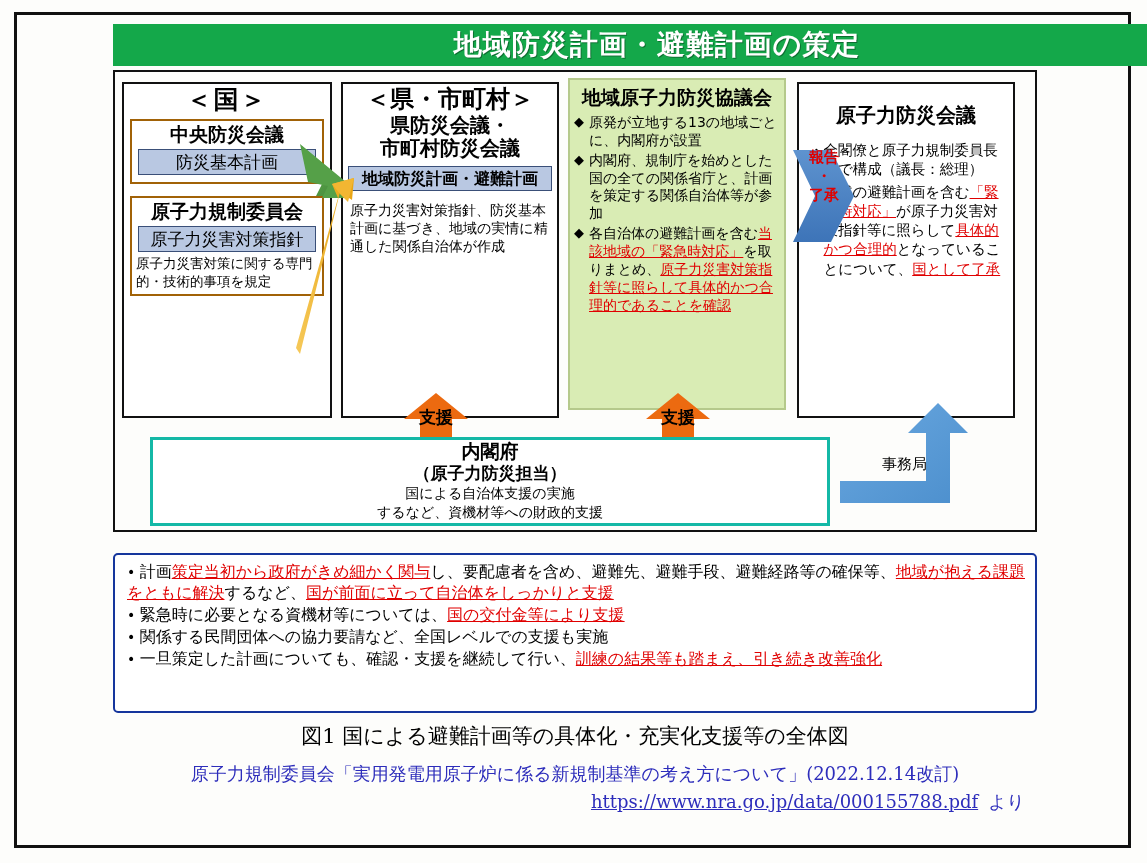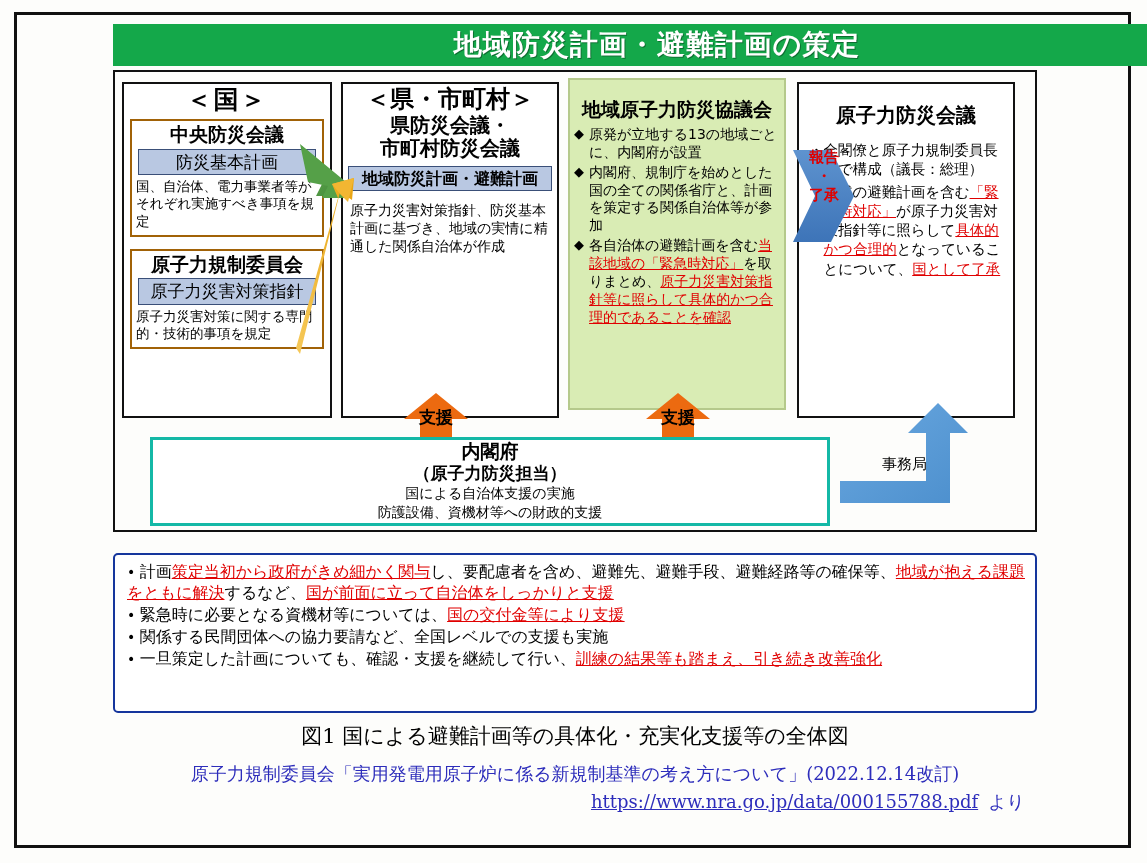--- a/index.html
+++ b/index.html
@@ -49,21 +49,21 @@
     border:1px solid #3a4f78;background:#b9c8e2;text-align:center;
     font-size:17px;padding:2px 1px;margin:3px 2px;line-height:1.2;
   }
   .body-txt{font-size:13.5px;line-height:1.3;margin-top:2px;}
   
   #col-ken{left:341px;top:82px;width:218px;height:336px;}
   #col-ken .col-head{font-size:24px;padding-top:2px;}
   #col-ken .col-head .l2{font-size:20px;}
   
   #col-kyogi{left:568px;top:78px;width:218px;height:332px;background:#d9ecb4;border:2px solid #b5c98b;}
-  #col-kyogi .col-head{font-size:19px;padding-top:19px;}
+  #col-kyogi .col-head{font-size:19px;padding-top:7px;}
   .bullets{font-size:14px;line-height:1.28;margin:5px 3px 0 4px;}
   .bullets .b{display:flex;margin-bottom:2px;}
   .bullets .b .mk{flex:0 0 15px;font-size:13px;line-height:1.3;}
   .bullets .b .tx{flex:1;}
   .red-u{color:#e00000;text-decoration:underline;}
   
   #col-bk{left:797px;top:82px;width:218px;height:336px;}
   #col-bk .col-head{font-size:20px;padding-top:20px;}
   .bullets2{font-size:14.5px;line-height:1.33;margin:14px 6px 0 10px;}
   .bullets2 .b{display:flex;margin-bottom:3px;}
@@ -128,21 +128,20 @@
 </div>
 
 <div id="upper-container"></div>
 
 <div class="col" id="col-kuni">
   <div class="col-head">＜国＞</div>
 
   <div class="subbox">
     <div class="sub-title">中央防災会議</div>
     <div class="hl-box">防災基本計画</div>
-    <div class="body-txt">国、自治体、電力事業者等がそれぞれ実施すべき事項を規定</div>
   </div>
 
   <div class="subbox" style="margin-top:12px;">
     <div class="sub-title">原子力規制委員会</div>
     <div class="hl-box">原子力災害対策指針</div>
     <div class="body-txt">原子力災害対策に関する専門的・技術的事項を規定</div>
   </div>
 </div>
 
 <div class="col" id="col-ken">
@@ -237,21 +236,21 @@
   <svg width="64" height="52" viewBox="0 0 64 52" style="position:absolute;left:0;top:0;">
     <polygon points="32,0 64,26 48,26 48,52 16,52 16,26 0,26" fill="#ec6a10"></polygon>
   </svg>
   <div class="lbl">支援</div>
 </div>
 
 <div id="cabinet-box">
   <div class="l1">内閣府</div>
   <div class="l2">（原子力防災担当）</div>
   <div class="l3">国による自治体支援の実施</div>
-  <div class="l3">防護設備、資機材等への財政的支援</div>
+  <div class="l3">するなど、資機材等への財政的支援</div>
 </div>
 
 <svg class="arrow-svg" style="left:840px;top:403px;" width="195" height="120" viewBox="0 0 195 120">
   <defs>
     <linearGradient id="gJim" x1="0" y1="0" x2="1" y2="1">
       <stop offset="0%" stop-color="#6aa8e0"></stop>
         <stop offset="100%" stop-color="#4c8fcd"></stop>
     </linearGradient>
   </defs>
   <path d="M 0,78 L 0,100 L 110,100 L 110,30 L 128,30 L 98,0 L 68,30 L 86,30 L 86,78 Z" fill="url(#gJim)"></path>

